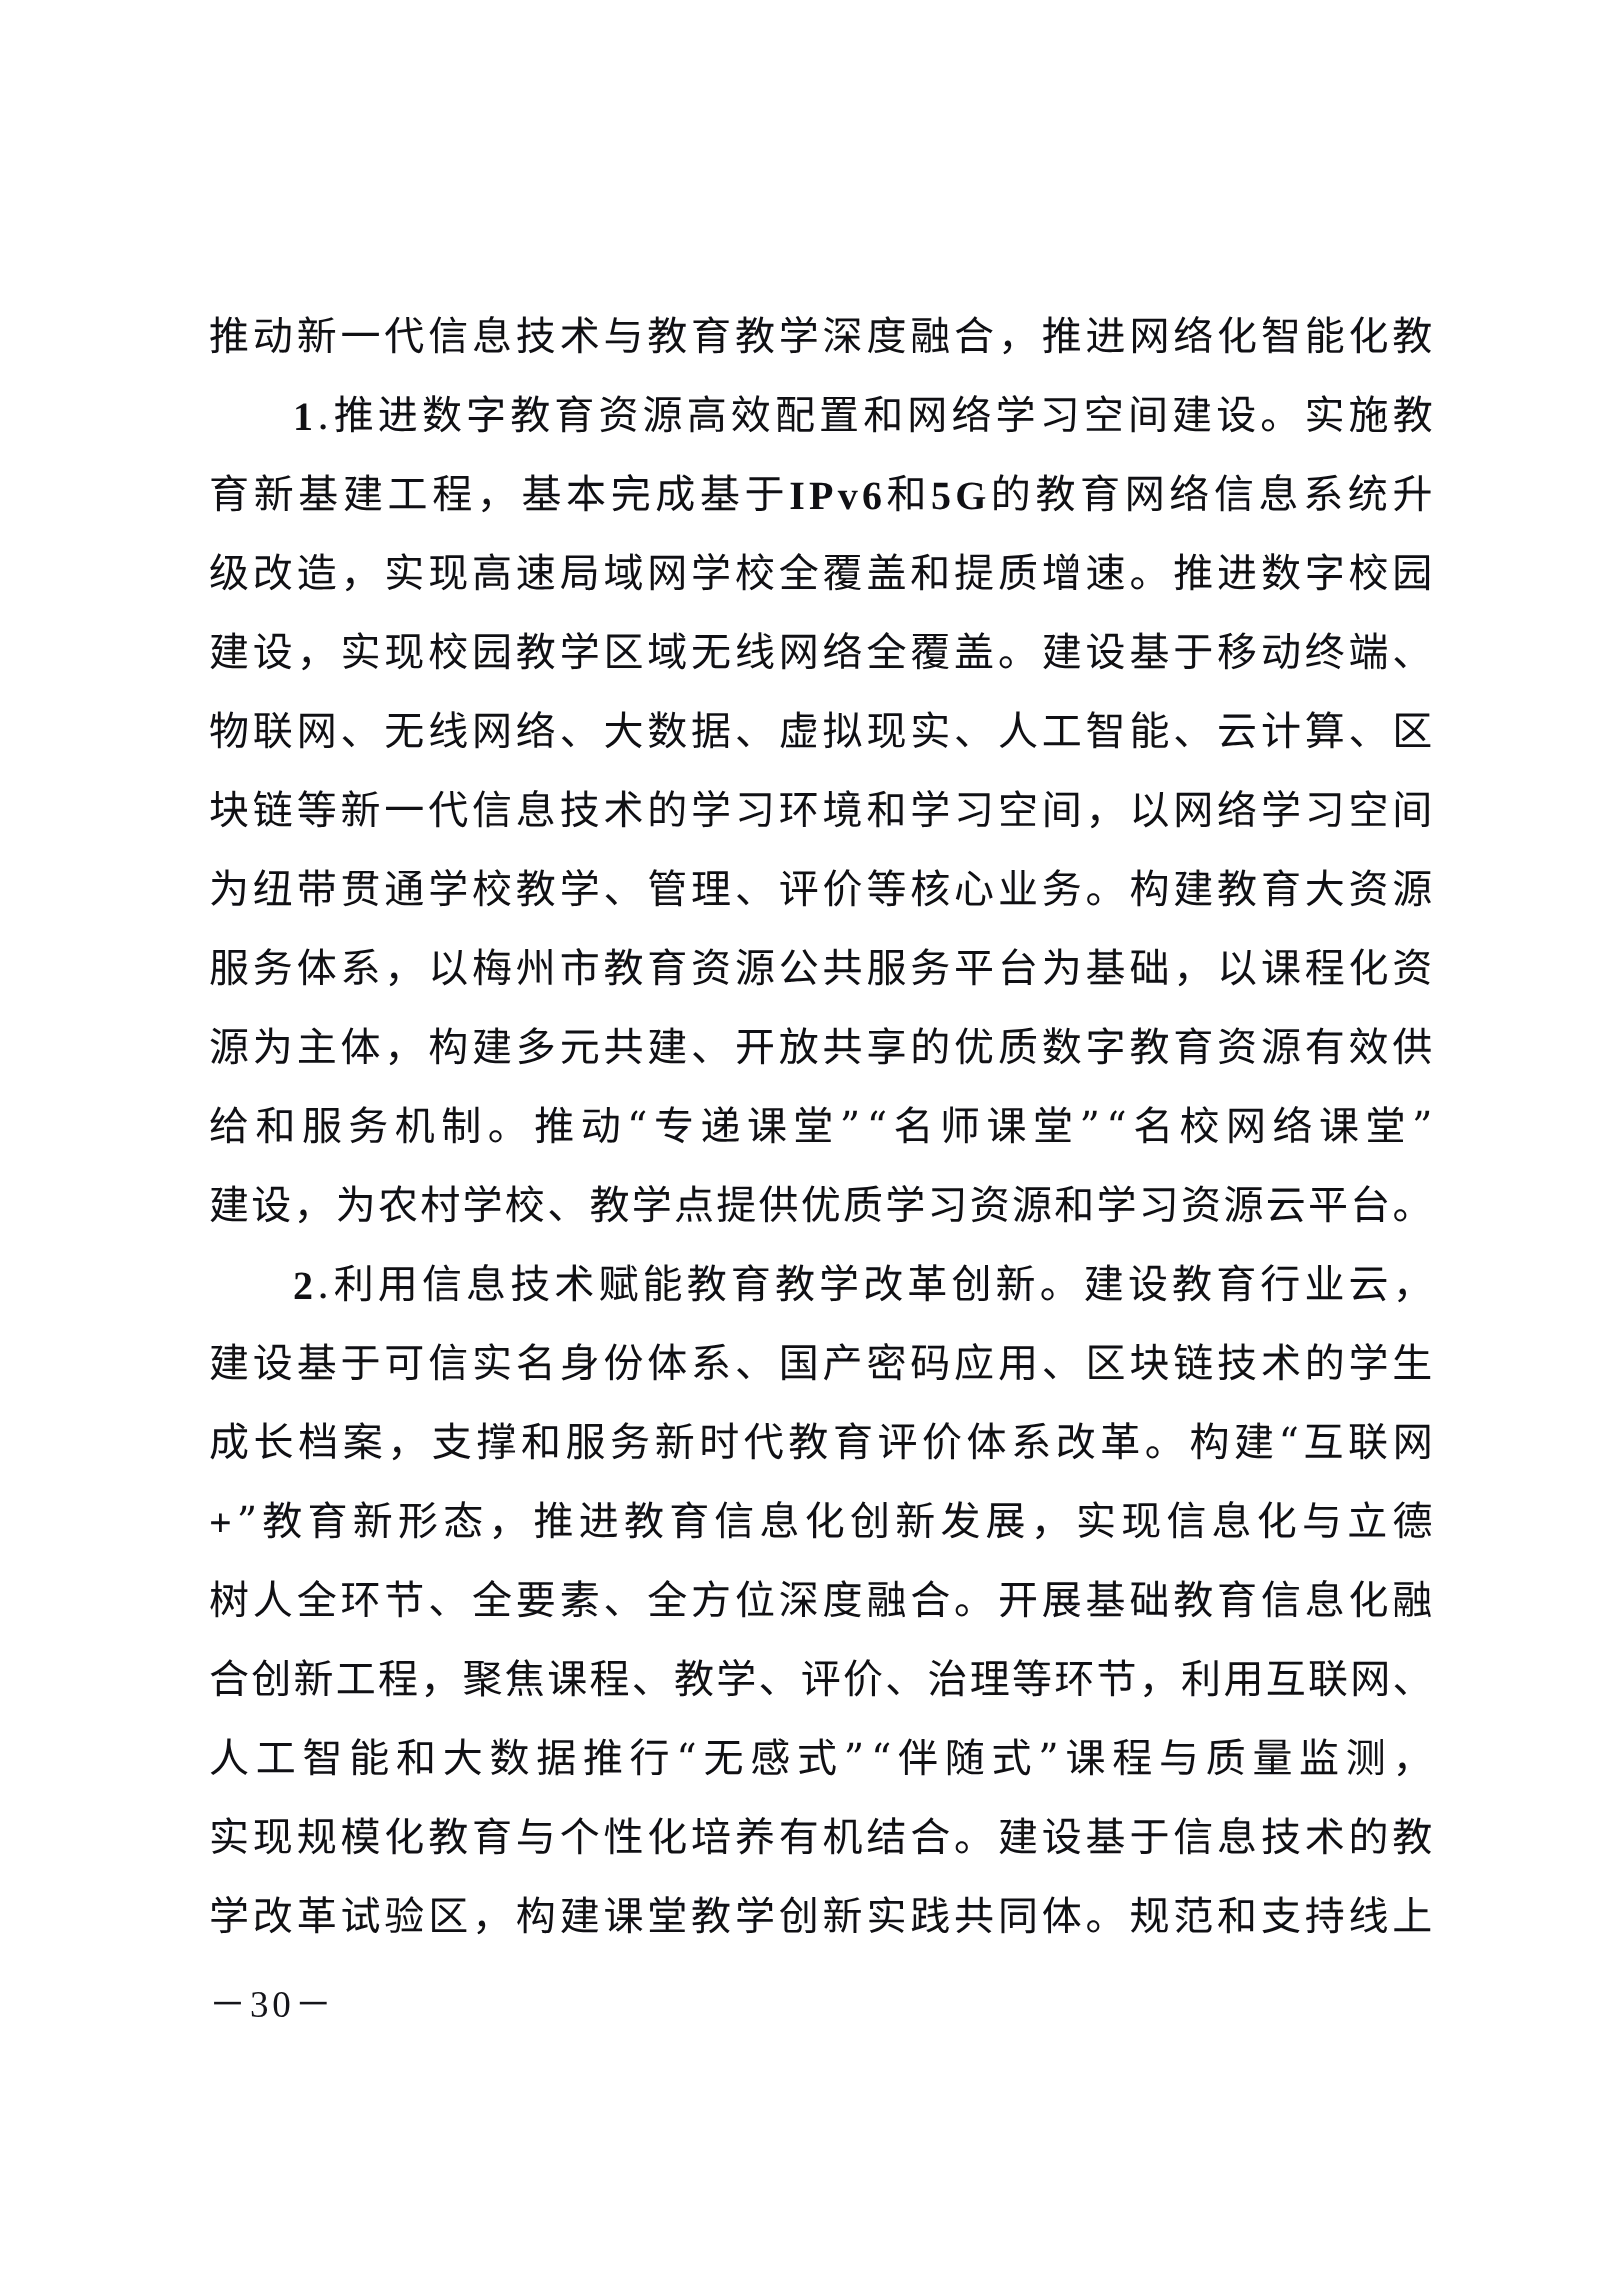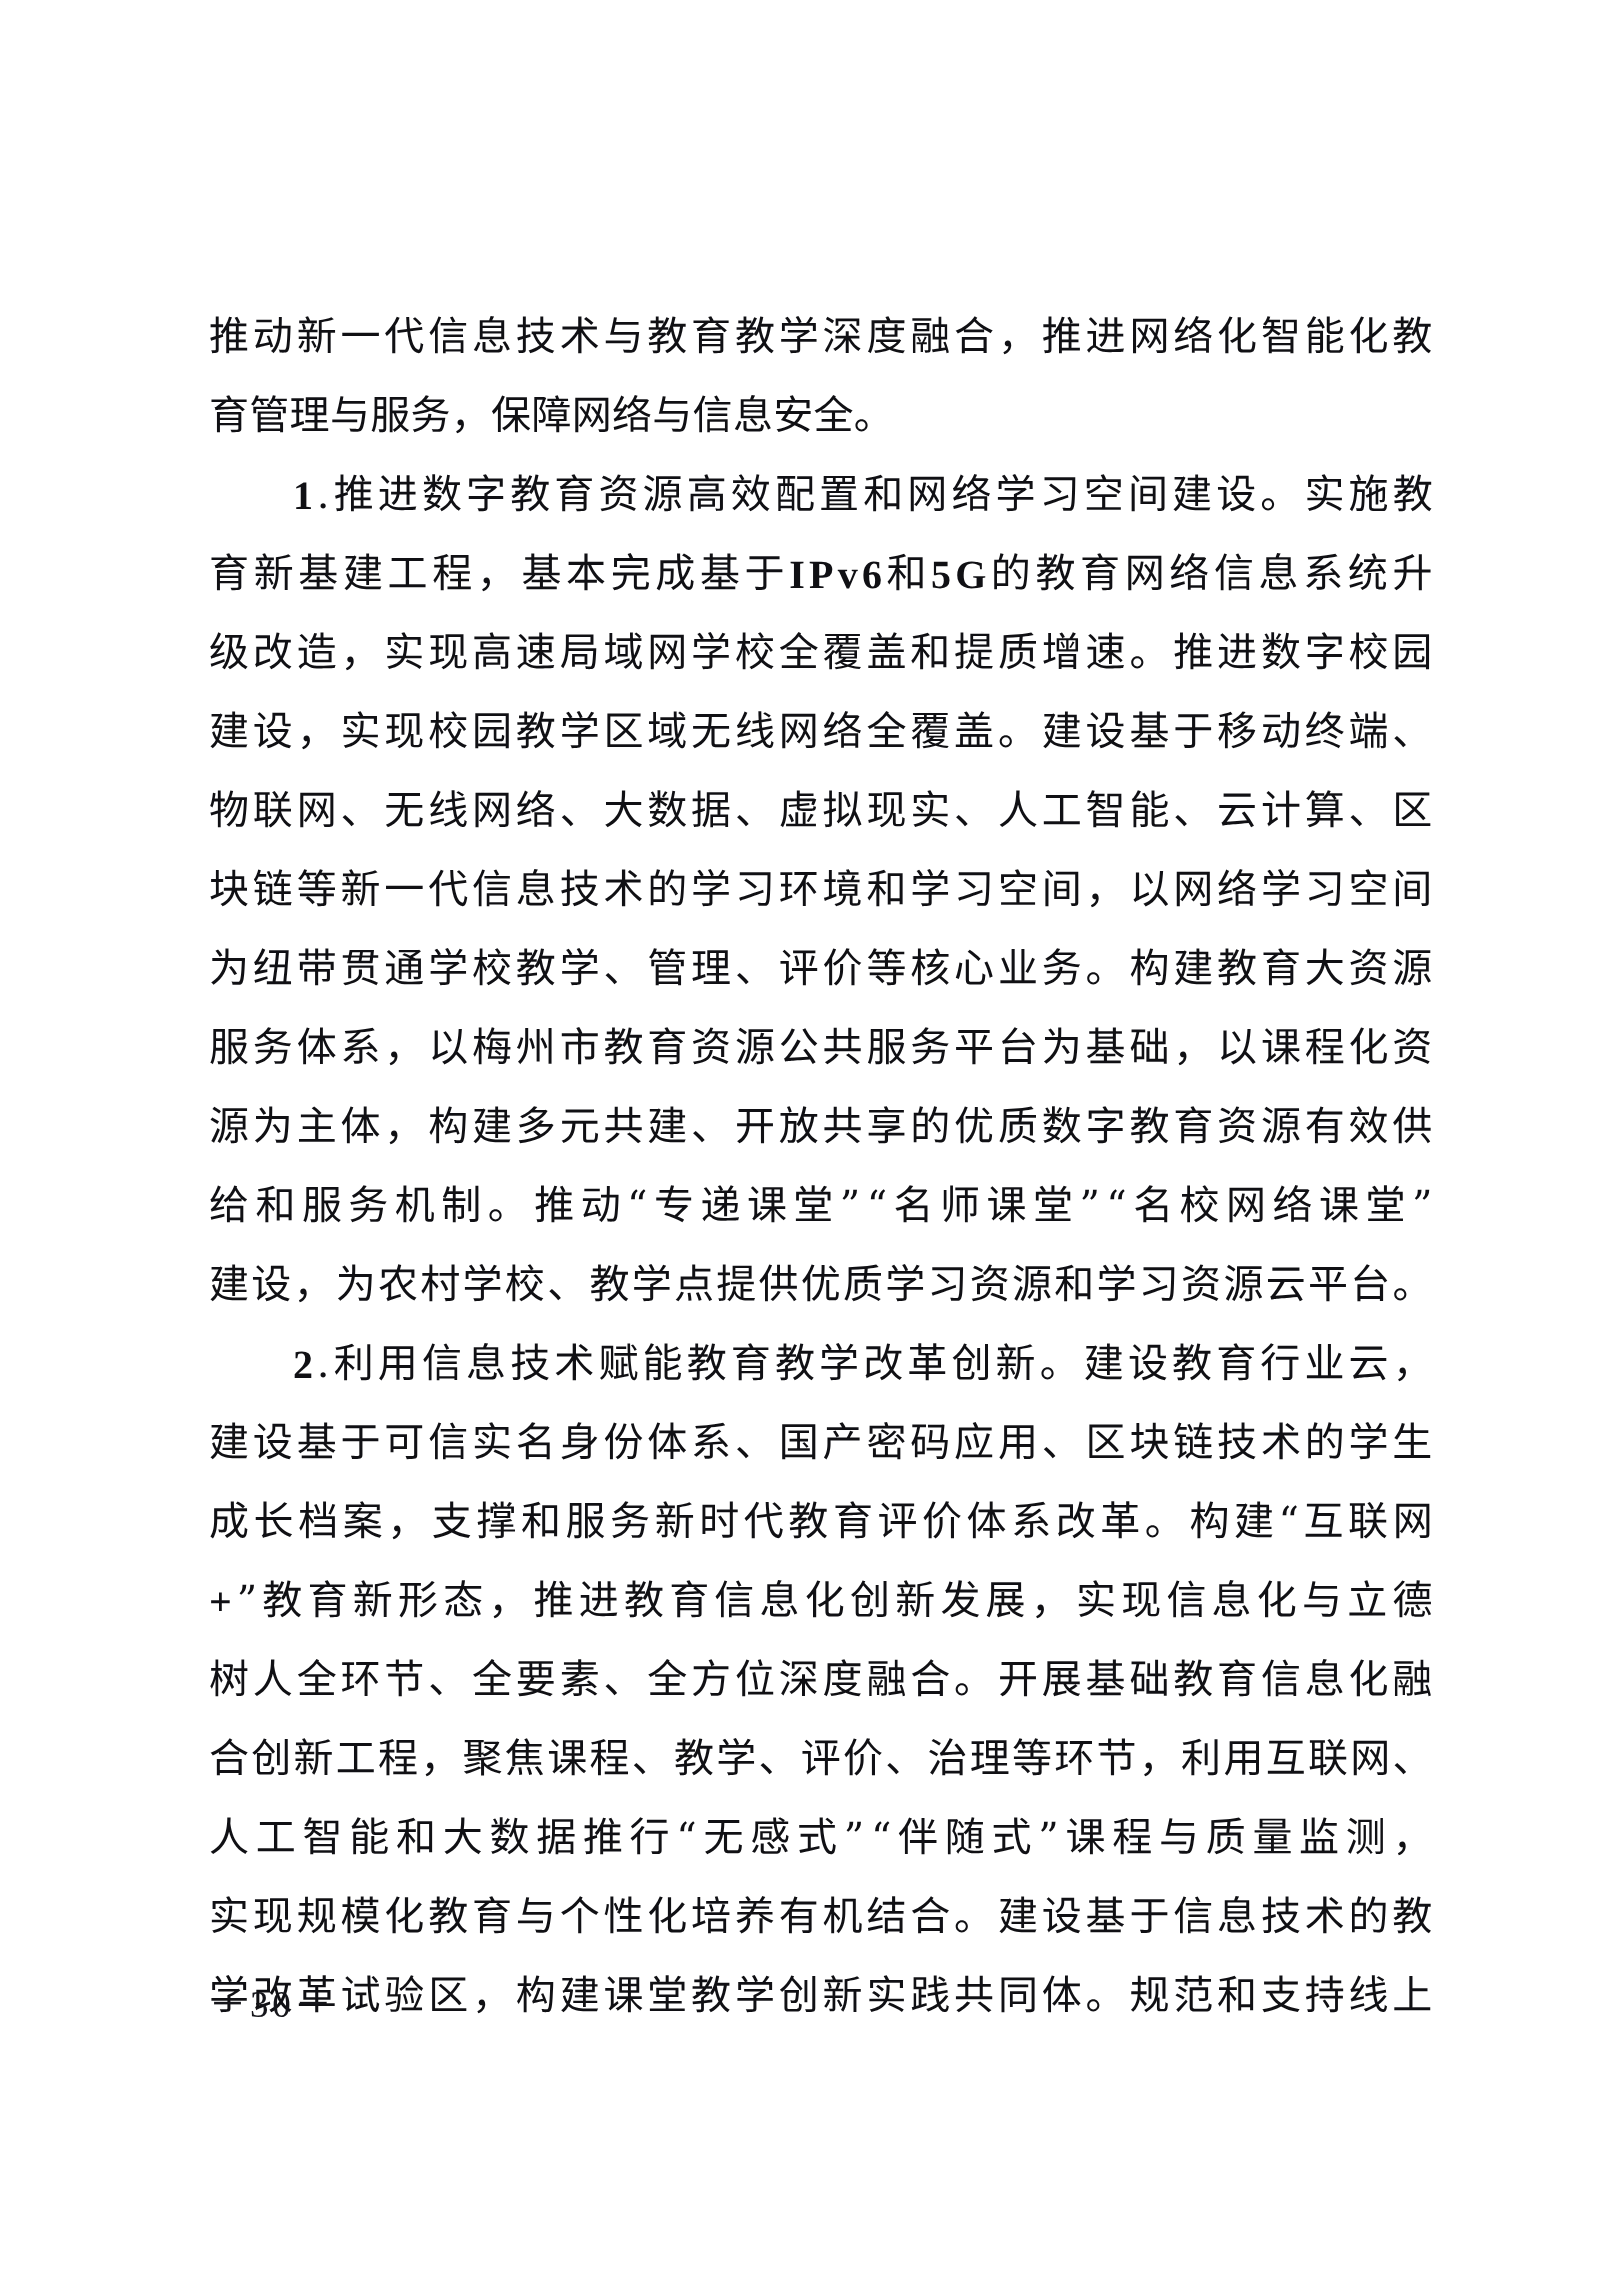--- a/index.html
+++ b/index.html
@@ -89,21 +89,20 @@
         <span>推</span>
         <span>进</span>
         <span>网</span>
         <span>络</span>
         <span>化</span>
         <span>智</span>
         <span>能</span>
         <span>化</span>
         <span>教</span>
       </div>
-      <div class="doc-line">育管理与服务，保障网络与信息安全。</div>
       <div class="doc-line indent justify">
         <span class="latin">1</span>
         <span>.</span>
         <span>推</span>
         <span>进</span>
         <span>数</span>
         <span>字</span>
         <span>教</span>
         <span>育</span>
         <span>资</span>

